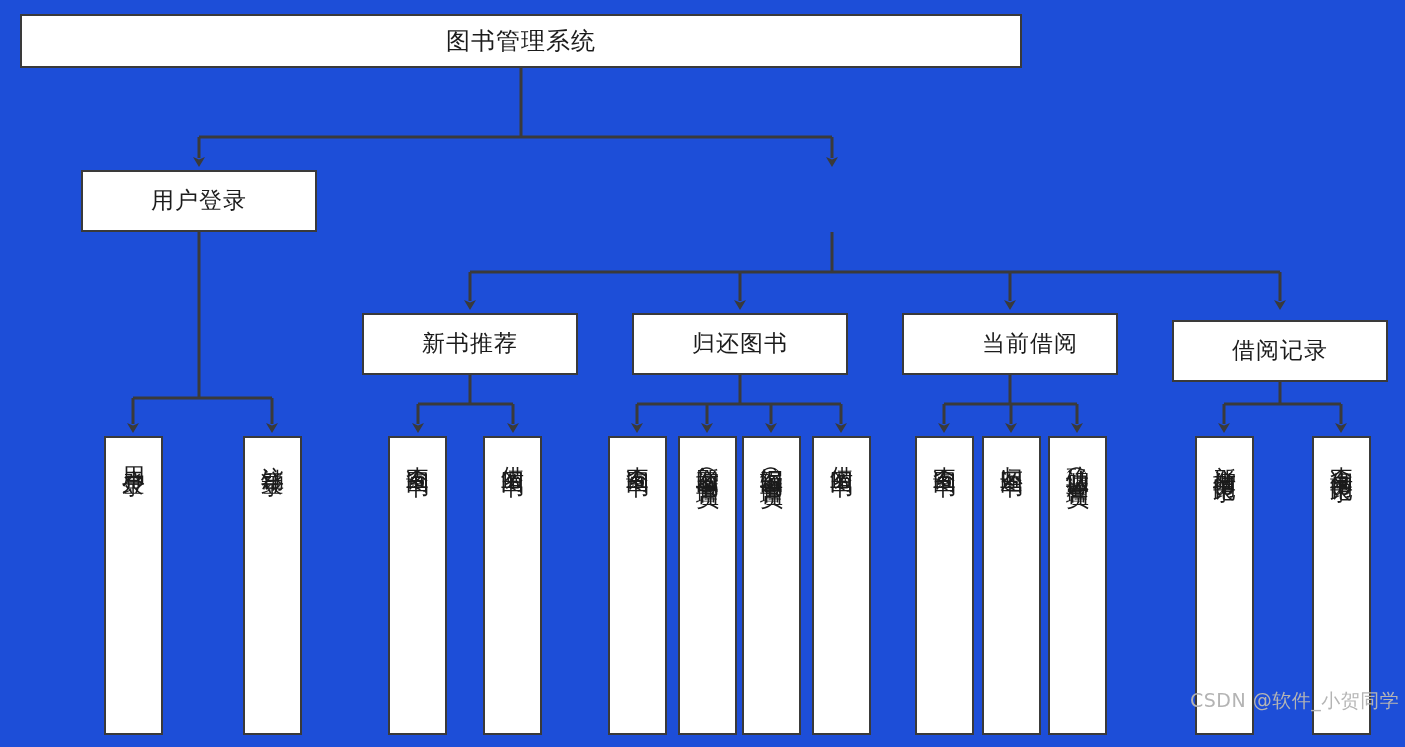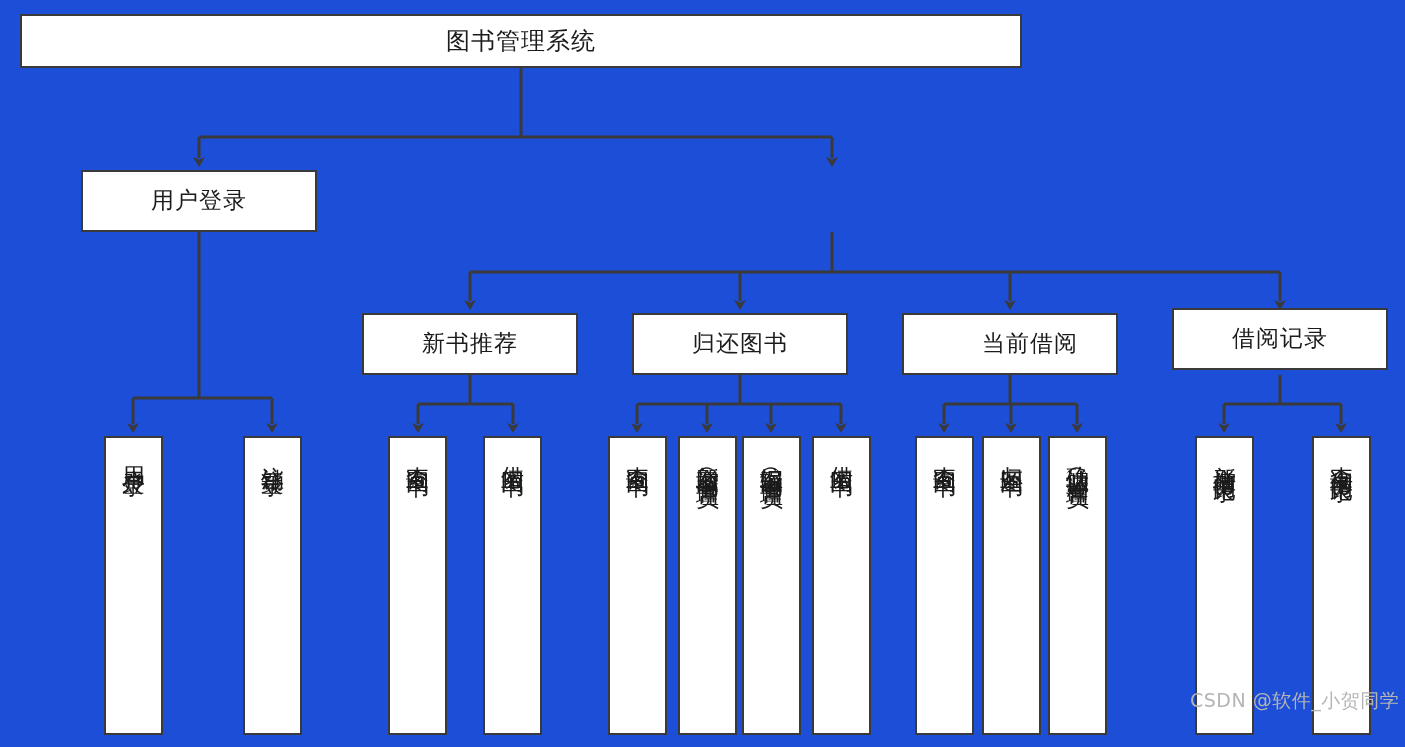--- a/index.html
+++ b/index.html
@@ -135,21 +135,21 @@
 
   <div class="node horiz" style="left:362px; top:313px; width:216px; height:62px;">
     <span class="label">新书推荐</span>
   </div>
   <div class="node horiz" style="left:632px; top:313px; width:216px; height:62px;">
     <span class="label">归还图书</span>
   </div>
   <div class="node horiz" style="left:902px; top:313px; width:216px; height:62px;padding-left:40px;">
     <span class="label">当前借阅</span>
   </div>
-  <div class="node horiz" style="left:1172px; top:308px; width:216px; height:62px;">
+  <div class="node horiz" style="left:1172px; top:320px; width:216px; height:62px;">
     <span class="label">借阅记录</span>
   </div>
 
   <div class="node vert" style="left:104px; top:436px; width:59px; height:299px;">
     <span class="label">用户登录</span>
   </div>
   <div class="node vert" style="left:243px; top:436px; width:59px; height:299px;">
     <span class="label">注销登录</span>
   </div>
 

